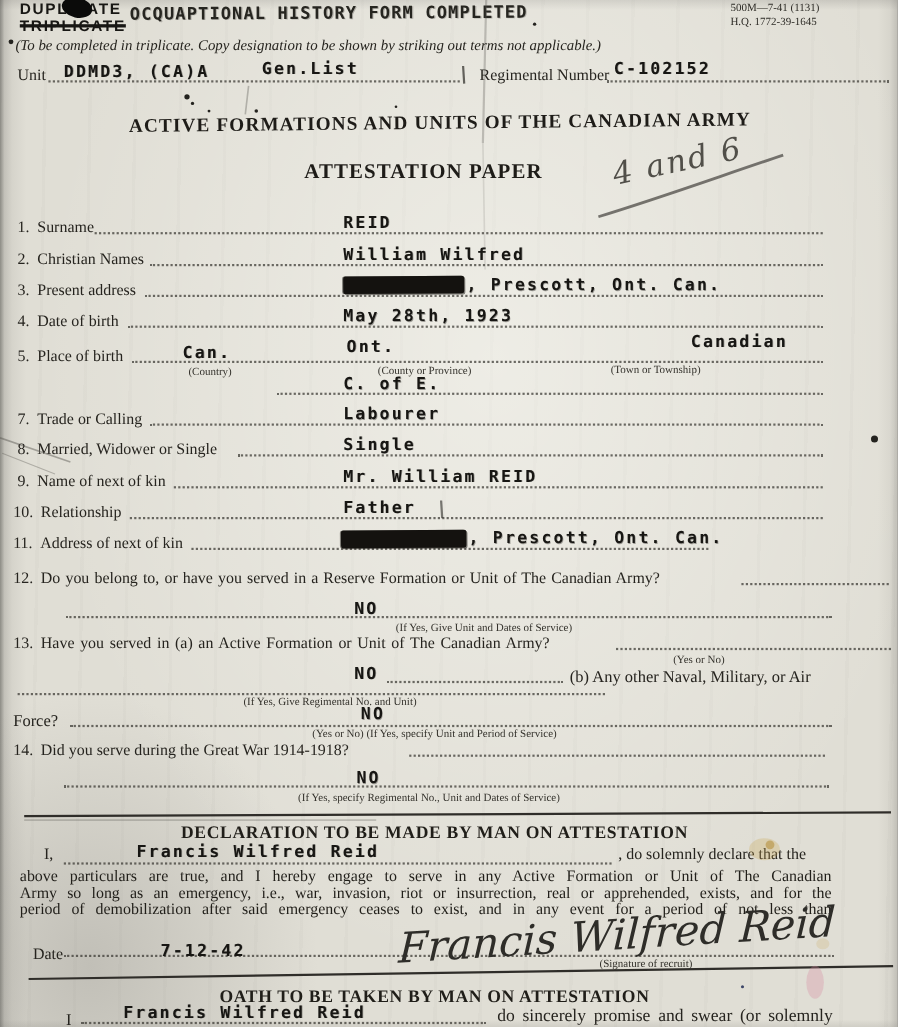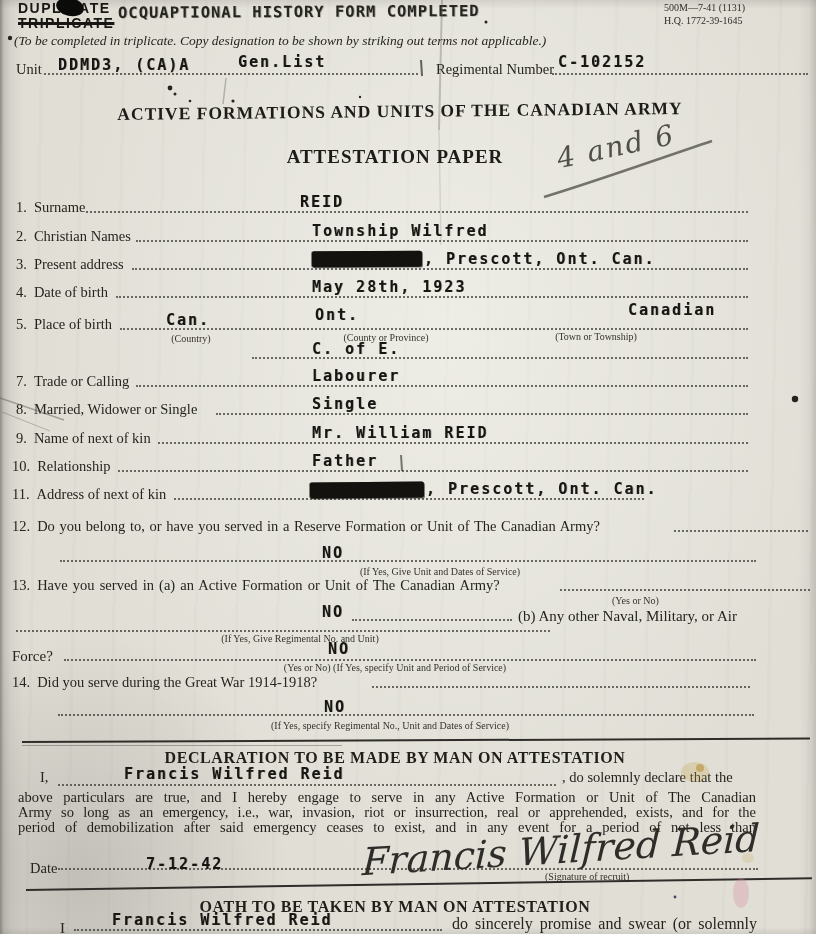--- a/index.html
+++ b/index.html
@@ -21,21 +21,21 @@
   .lbl .n{margin-right:7px;}
   .typed{font-family:"DejaVu Sans Mono",monospace;font-weight:700;font-size:15px;
          letter-spacing:2px;color:#171613;white-space:nowrap;
          text-shadow:.6px .4px 0 rgba(25,24,20,.38);}
   .cap{font-size:10px;color:#34322c;white-space:nowrap;}
   .ctr{text-align:center;}
   .dots{height:0;border-bottom:2px dotted rgba(56,54,48,.72);}
   .title{font-weight:700;font-size:17.5px;letter-spacing:1px;color:#1e1c18;
          text-align:center;white-space:nowrap;transform:rotate(-.6deg);}
   .subtitle{font-weight:700;font-size:19px;letter-spacing:1px;color:#1e1c18;
-            text-align:center;white-space:nowrap;padding-left:10px;}
+            text-align:center;white-space:nowrap;}
   .shead{font-weight:700;font-size:16px;letter-spacing:.6px;color:#201e19;
          text-align:center;white-space:nowrap;}
   .stampline{font-family:"Liberation Sans",sans-serif;font-weight:700;font-size:14px;
              letter-spacing:1.5px;color:#181714;white-space:nowrap;}
   .strike{text-decoration:line-through;text-decoration-thickness:2.5px;}
   .stamphead{font-family:"DejaVu Sans Mono",monospace;font-weight:700;font-size:15.5px;
              letter-spacing:1px;color:#262520;white-space:nowrap;
              text-shadow:1px .5px 0 rgba(50,48,44,.3);transform:rotate(-.3deg);}
   .refs{font-size:10px;color:#2e2c27;line-height:12.5px;white-space:nowrap;}
   .instr{font-style:italic;font-size:13.5px;color:#26241f;white-space:nowrap;}
@@ -71,25 +71,25 @@
   <div class="lbl" style="left:436px;top:61px">Regimental Number</div>
   <div class="typed" style="left:558px;top:53px">C-102152</div>
   <div class="dots" style="left:552px;top:73px;width:256px"></div>
 
   <div class="title" style="left:0;top:101px;width:800px">ACTIVE FORMATIONS AND UNITS OF THE CANADIAN ARMY</div>
   <div class="subtitle" style="left:0;top:146px;width:770px">ATTESTATION PAPER</div>
   <div class="hand" style="left:556px;top:130px">4 and 6</div>
 
   <div class="lbl" style="left:16px;top:199px"><span class="n">1.</span><span>Surname</span></div>
   <div class="dots" style="left:86px;top:211px;width:662px"></div>
-  <div class="typed" style="left:300px;top:193px">REID</div>
+  <div class="typed" style="left:312px;top:193px">REID</div>
 
   <div class="lbl" style="left:16px;top:228px"><span class="n">2.</span><span>Christian Names</span></div>
   <div class="dots" style="left:136px;top:240px;width:612px"></div>
-  <div class="typed" style="left:312px;top:222px">Township Wilfred</div>
+  <div class="typed" style="left:312px;top:222px">William Wilfred</div>
 
   <div class="lbl" style="left:16px;top:256px"><span class="n">3.</span><span>Present address</span></div>
   <div class="dots" style="left:132px;top:268px;width:616px"></div>
   <div class="redact" style="left:312px;top:251px;width:110px"></div>
   <div class="typed" style="left:424px;top:250px">, Prescott, Ont. Can.</div>
 
   <div class="lbl" style="left:16px;top:284px"><span class="n">4.</span><span>Date of birth</span></div>
   <div class="dots" style="left:116px;top:296px;width:632px"></div>
   <div class="typed" style="left:312px;top:278px">May 28th, 1923</div>
 

